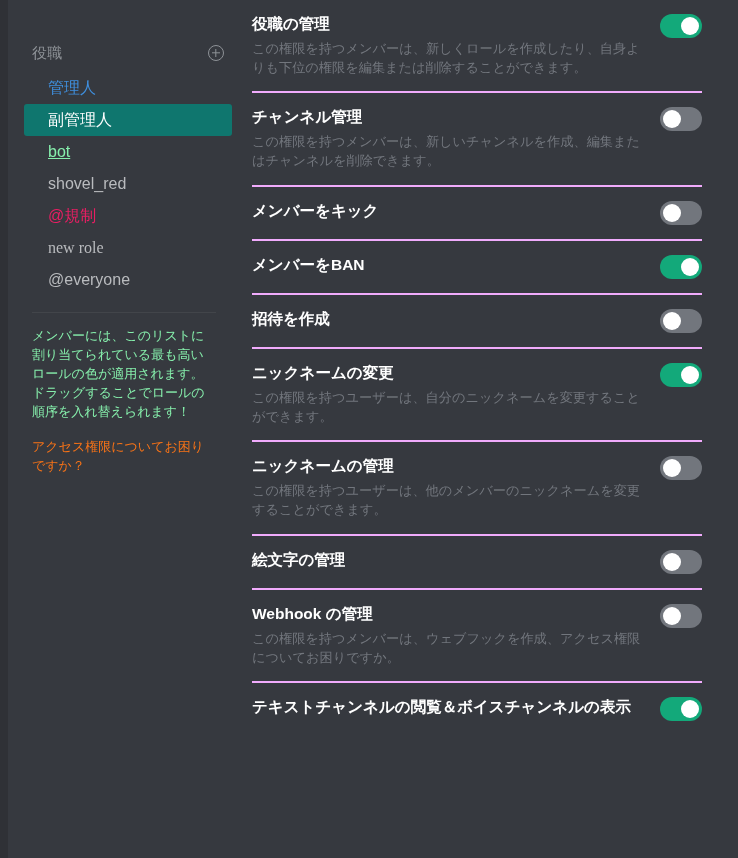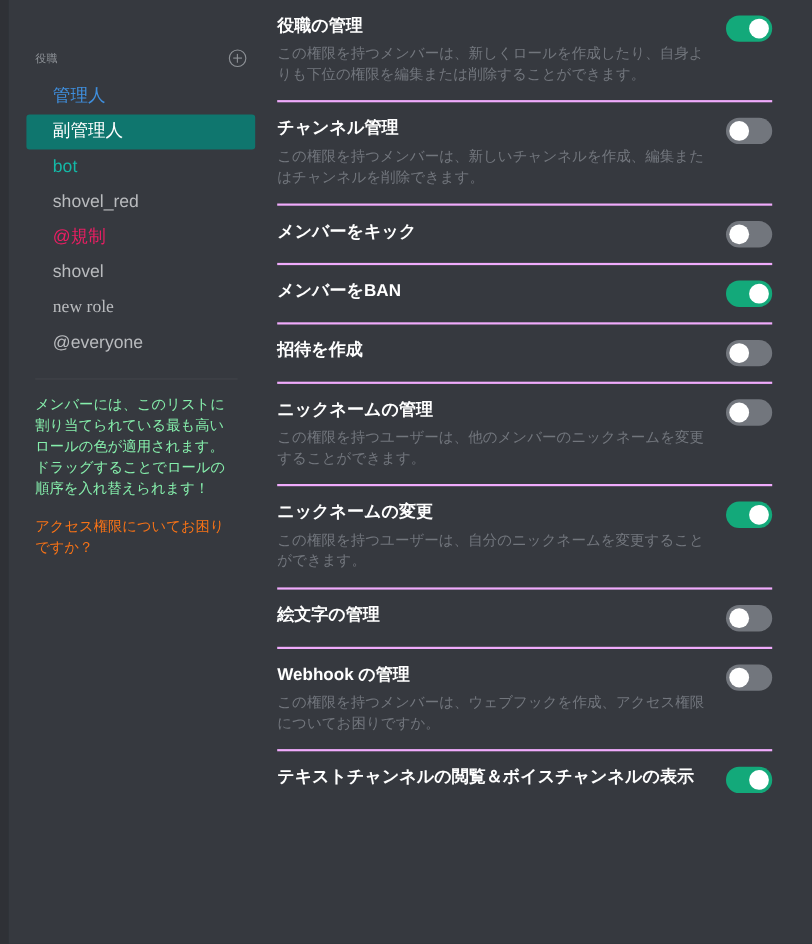--- a/index.html
+++ b/index.html
@@ -34,21 +34,21 @@
   }
   .roles-header {
     display: flex;
     align-items: center;
     justify-content: space-between;
     padding: 0 16px 0 24px;
     height: 26px;
     margin-top: 40px;
   }
   .roles-header-title {
-    font-size: 10px;
+    font-size: 15px;
     color: #8e9297;
     font-weight: 400;
     letter-spacing: .2px;
   }
   .add-role-icon {
     width: 16px; height: 16px;
     border: 1.4px solid #8e9297;
     border-radius: 50%;
     position: relative;
     flex: 0 0 16px;
@@ -185,30 +185,27 @@
     </div>
 
     <div class="role-list">
         <div class="role-item">
           <span class="role-label" style="color: rgb(63, 143, 222);">管理人</span>
         </div>
         <div class="role-item selected">
           <span class="role-label" style="color: rgb(255, 255, 255);">副管理人</span>
         </div>
         <div class="role-item">
-          <span class="role-label" style="color: #14b8a6;">bot</span>
+          <span class="role-label" style="color: #86efac; text-decoration: underline;">bot</span>
         </div>
         <div class="role-item">
           <span class="role-label" style="color: rgb(185, 187, 190);">shovel_red</span>
         </div>
         <div class="role-item">
           <span class="role-label" style="color: rgb(233, 30, 99);">@規制</span>
-        </div>
-        <div class="role-item">
-          <span class="role-label" style="color: rgb(185, 187, 190);">shovel</span>
         </div>
         <div class="role-item">
           <span class="role-label" style="color: rgb(185, 187, 190); font-family: Liberation Serif, serif;">new role</span>
         </div>
         <div class="role-item">
           <span class="role-label" style="color: rgb(185, 187, 190);">@everyone</span>
         </div>
       </div>
 
     <div class="sidebar-divider"></div>
@@ -267,42 +264,42 @@
             <div class="perm-title">招待を作成</div>
           </div>
           <div class="toggle">
             <div class="knob"></div>
           </div>
         </div>
       </div>
       <div class="perm-row">
         <div class="perm-row-inner">
           <div class="perm-texts">
+            <div class="perm-title">ニックネームの変更</div>
+            <div class="perm-desc">この権限を持つユーザーは、自分のニックネームを変更することができます。</div>
+          </div>
+          <div class="toggle on">
+            <div class="knob"></div>
+          </div>
+        </div>
+      </div>
+      <div class="perm-row">
+        <div class="perm-row-inner">
+          <div class="perm-texts">
             <div class="perm-title">ニックネームの管理</div>
             <div class="perm-desc">この権限を持つユーザーは、他のメンバーのニックネームを変更することができます。</div>
           </div>
           <div class="toggle">
             <div class="knob"></div>
           </div>
         </div>
       </div>
       <div class="perm-row">
         <div class="perm-row-inner">
           <div class="perm-texts">
-            <div class="perm-title">ニックネームの変更</div>
-            <div class="perm-desc">この権限を持つユーザーは、自分のニックネームを変更することができます。</div>
-          </div>
-          <div class="toggle on">
-            <div class="knob"></div>
-          </div>
-        </div>
-      </div>
-      <div class="perm-row">
-        <div class="perm-row-inner">
-          <div class="perm-texts">
             <div class="perm-title">絵文字の管理</div>
           </div>
           <div class="toggle">
             <div class="knob"></div>
           </div>
         </div>
       </div>
       <div class="perm-row">
         <div class="perm-row-inner">
           <div class="perm-texts">

